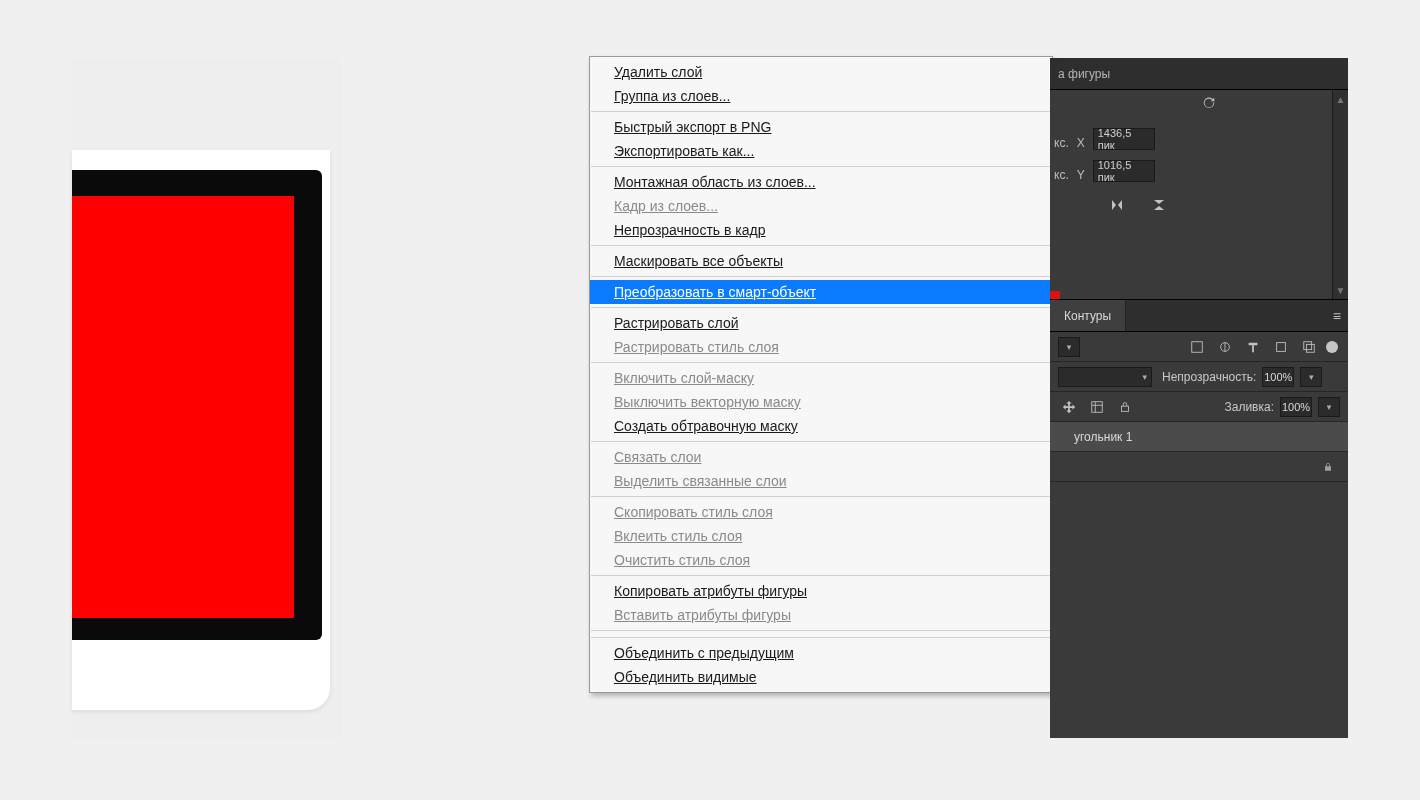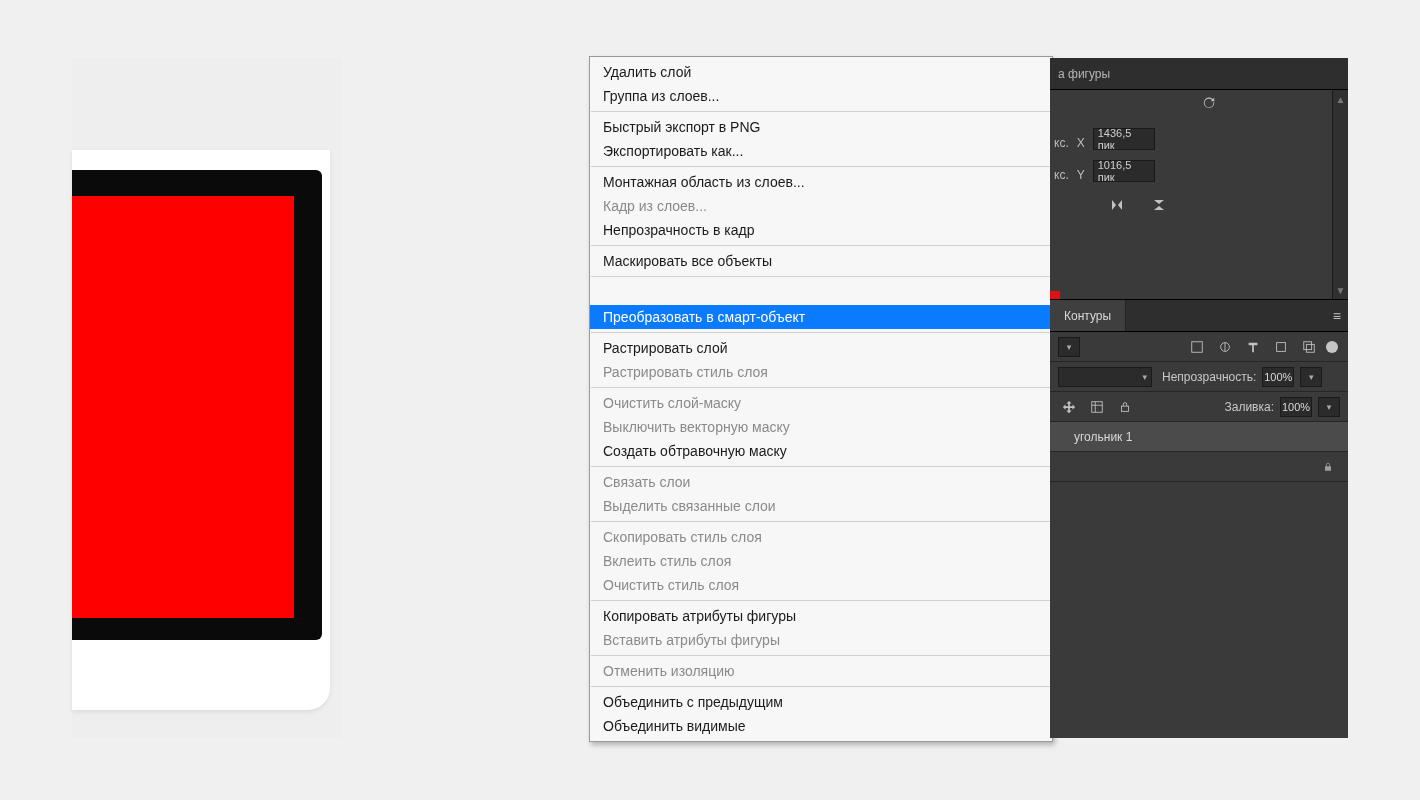--- a/index.html
+++ b/index.html
@@ -53,31 +53,31 @@
     top: 56px;
     width: 464px;
     background: #f7f7f7;
     border: 1px solid #999;
     box-shadow: 2px 3px 5px rgba(0,0,0,0.25);
     padding: 3px 0;
     display: flex;
     flex-direction: column;
   }
   .ctx-item {
-    padding: 2px 13px;
+    padding: 2px 24px;
     color: #1a1a1a;
     line-height: 20px;
     white-space: nowrap;
     cursor: default;
+    text-decoration: underline;
   }
   .ctx-item.disabled { color: #8a8a8a; }
   .ctx-item.highlight {
     background: #0a7aff;
     color: #fff;
-    margin-top: 25px;
   }
   .ctx-sep {
     height: 1px;
     margin: 3px 1px;
     background: #d0d0d0;
   }
 
   
   .panels {
     position: absolute;
@@ -238,35 +238,34 @@
     <div class="ctx-item disabled">Кадр из слоев...</div>
     <div class="ctx-item">Непрозрачность в кадр</div>
     <div class="ctx-sep"></div>
     <div class="ctx-item">Маскировать все объекты</div>
     <div class="ctx-sep"></div>
     <div class="ctx-item highlight">Преобразовать в смарт-объект</div>
     <div class="ctx-sep"></div>
     <div class="ctx-item">Растрировать слой</div>
     <div class="ctx-item disabled">Растрировать стиль слоя</div>
     <div class="ctx-sep"></div>
-    <div class="ctx-item disabled">Очистить слой-маску</div>
+    <div class="ctx-item disabled">Включить слой-маску</div>
     <div class="ctx-item disabled">Выключить векторную маску</div>
     <div class="ctx-item">Создать обтравочную маску</div>
     <div class="ctx-sep"></div>
     <div class="ctx-item disabled">Связать слои</div>
     <div class="ctx-item disabled">Выделить связанные слои</div>
     <div class="ctx-sep"></div>
     <div class="ctx-item disabled">Скопировать стиль слоя</div>
     <div class="ctx-item disabled">Вклеить стиль слоя</div>
     <div class="ctx-item disabled">Очистить стиль слоя</div>
     <div class="ctx-sep"></div>
     <div class="ctx-item">Копировать атрибуты фигуры</div>
     <div class="ctx-item disabled">Вставить атрибуты фигуры</div>
     <div class="ctx-sep"></div>
-    <div class="ctx-item disabled">Отменить изоляцию</div>
     <div class="ctx-sep"></div>
     <div class="ctx-item">Объединить с предыдущим</div>
     <div class="ctx-item">Объединить видимые</div>
   </div>
 
 <div class="panels">
 
   <div class="pnl-header">
     <span>а фигуры</span>
   </div>

